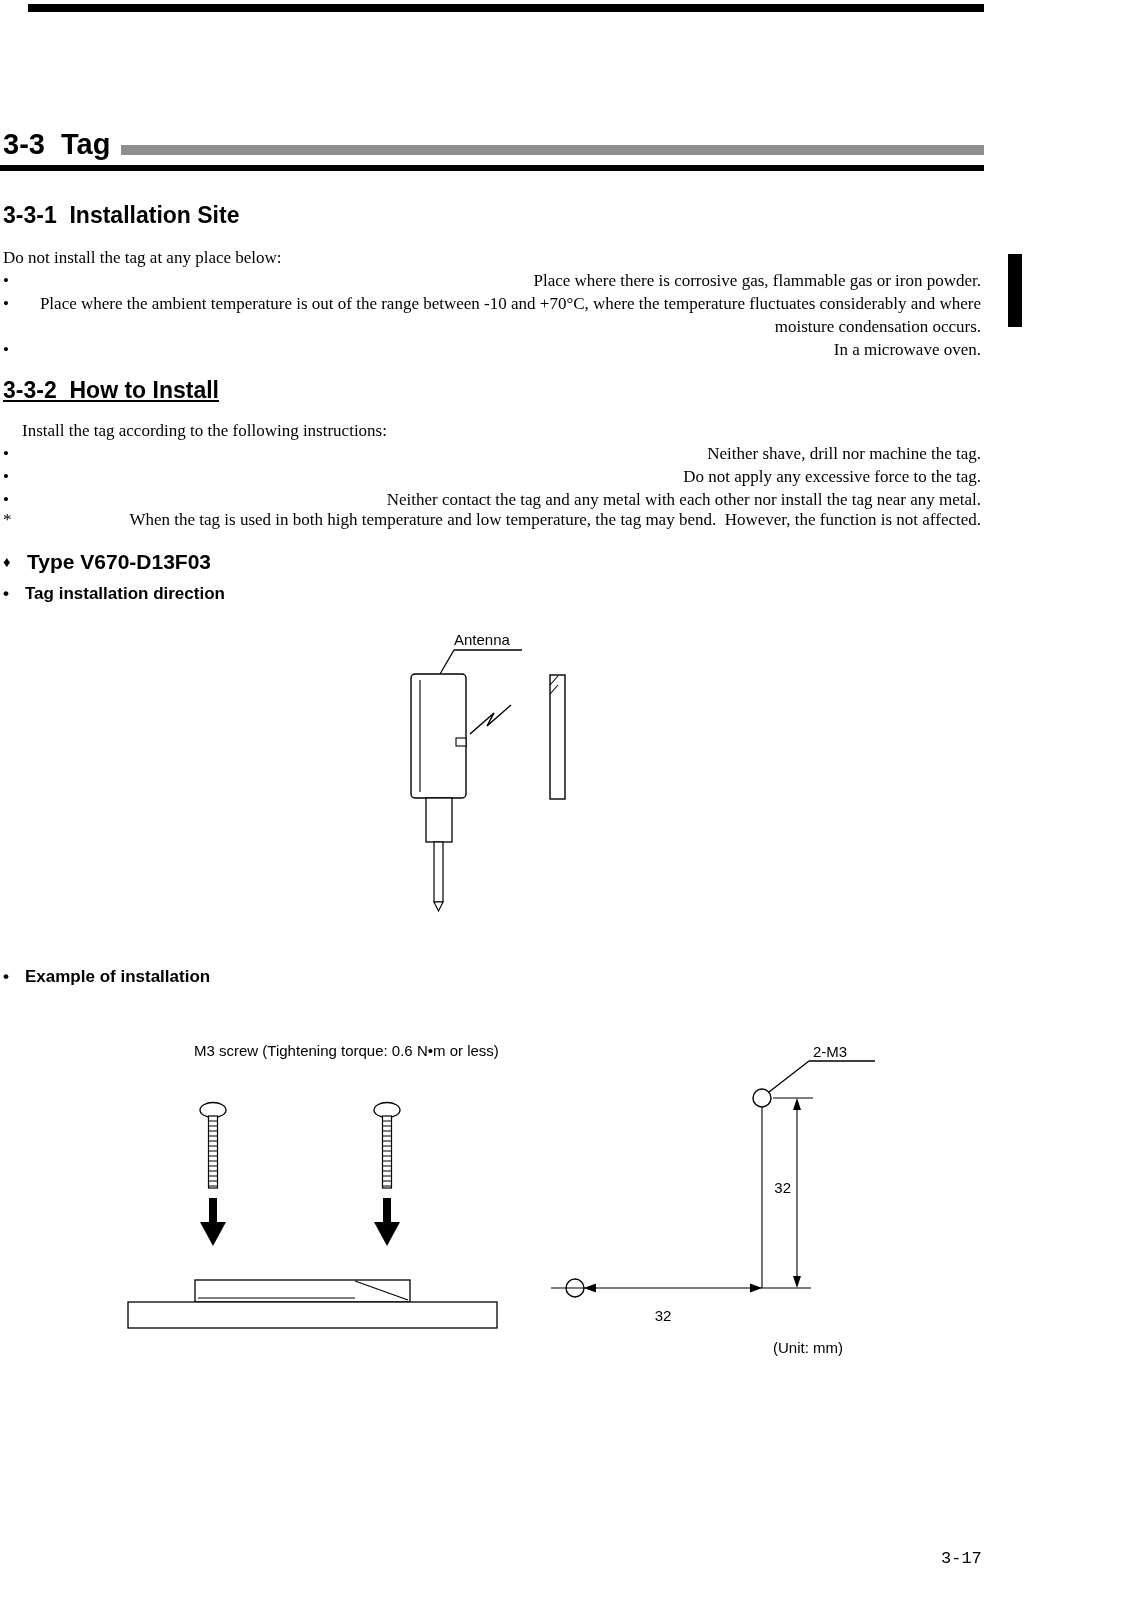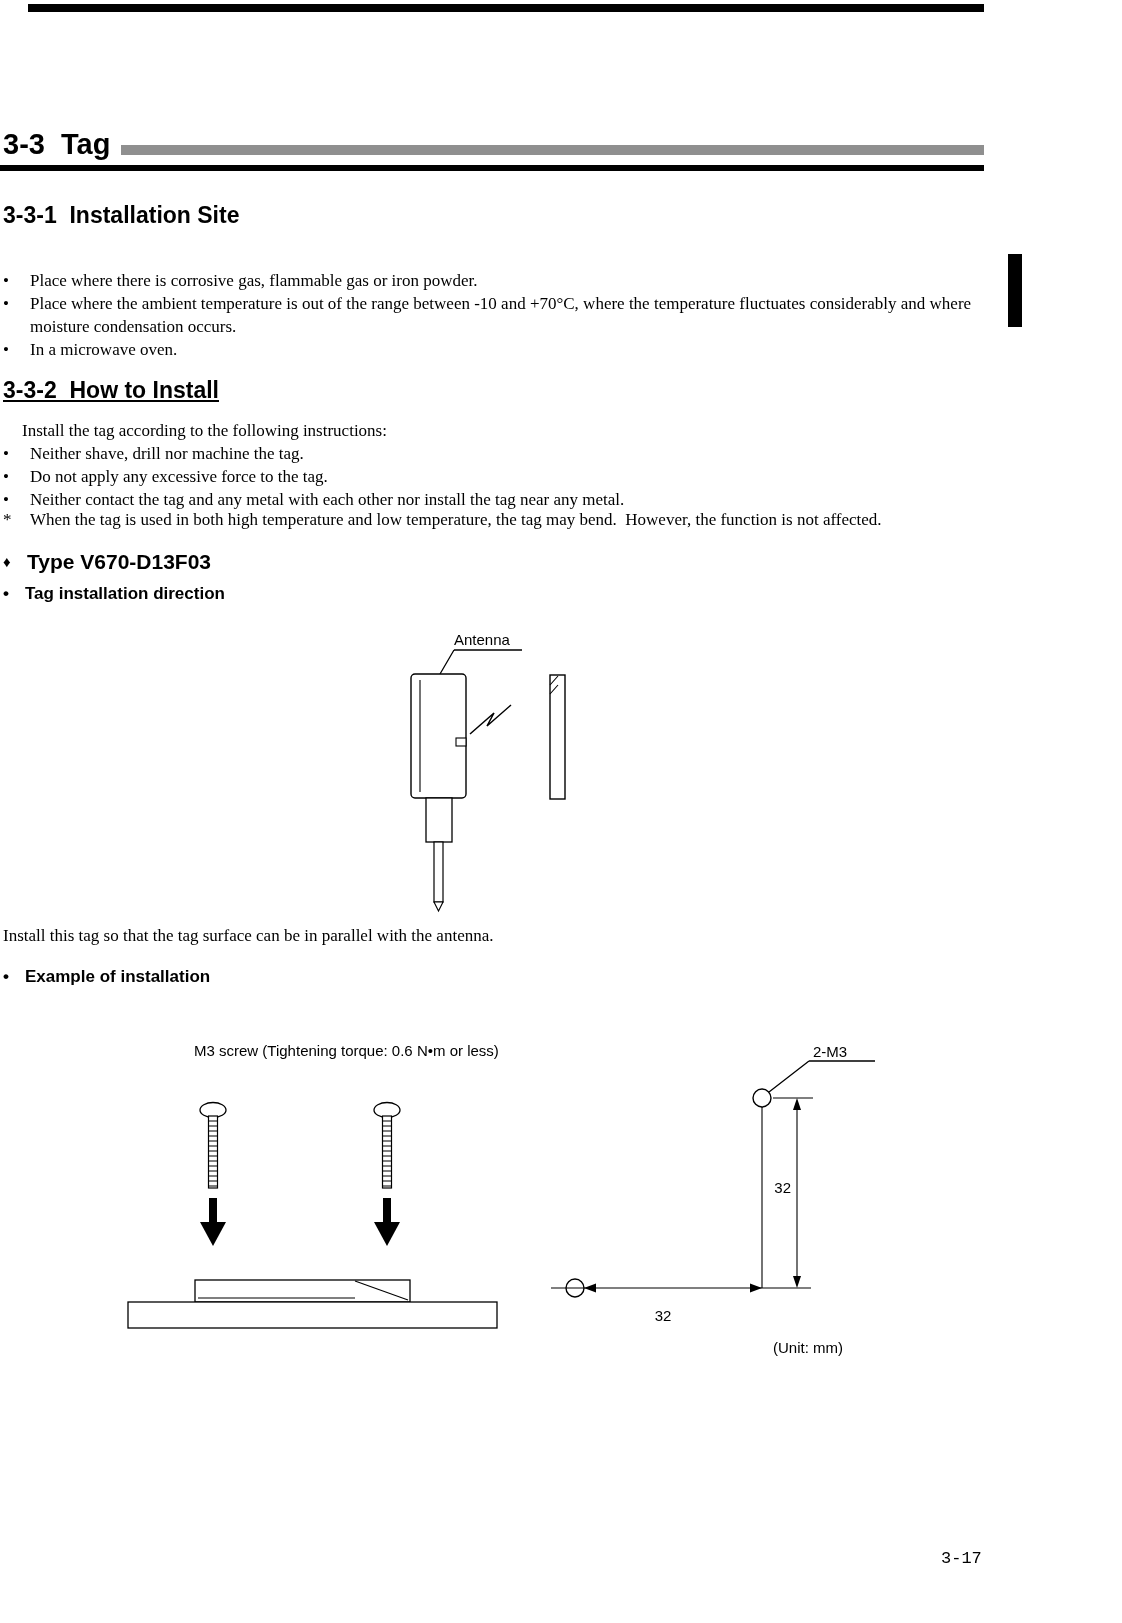--- a/index.html
+++ b/index.html
@@ -16,38 +16,39 @@
   .h2 { font:bold 23px/28px "Liberation Sans", sans-serif; }
   .h3 { font:bold 21px/26px "Liberation Sans", sans-serif; display:flex; align-items:center; }
   .h3 .marker { width:24px; font-size:15px; }
   .h4 { font:bold 17px/22px "Liberation Sans", sans-serif; display:flex; }
   .h4 .marker { width:22px; }
   .graybar { background:#8f8f8f; }
   .blackrule { background:#000; }
   .body-text { font:17px/23px "Liberation Serif", serif; width:978px; }
   .b-row { display:flex; }
   .b-row .marker { width:27px; flex:0 0 27px; }
-  .b-row .b-text { flex:1; }
+  .b-row .b-text { flex:1;text-align:right; }
   .label { font:15px/19px "Liberation Sans", sans-serif;margin-left:31px; }
   .pagenum { font:17px/20px "Liberation Sans", sans-serif; }
   svg text { font-family:"Liberation Sans", sans-serif; font-size:15px; fill:#000; }
 </style>
 </head>
 <body>
 
 <div class="page">
 
   <div class="abs topbar" style="left:28px; top:4px; width:956px; height:8px;"></div>
   <div class="abs chapter-tab" style="left:1008px; top:254px; width:70px; height:73px;"></div>
 
   <div class="abs h1 keep-ws" style="left:3px; top:127px;">3-3  Tag</div>
   <div class="abs graybar" style="left:121px; top:145px; width:863px; height:10px;"></div>
   <div class="abs blackrule" style="left:0px; top:165px; width:984px; height:6px;"></div>
 
   <div class="abs h2 keep-ws" style="left:3px; top:201px;">3-3-1  Installation Site</div>
+  <div class="abs body-text keep-ws" style="left:3px; top:246px;">Do not install the tag at any place below:</div>
   <div class="abs body-text" style="left:3px; top:269px;">
     <div class="b-row">
       <span class="marker">•</span>
       <span class="b-text keep-ws">Place where there is corrosive gas, flammable gas or iron powder.</span>
     </div>
     <div class="b-row">
       <span class="marker">•</span>
       <span class="b-text keep-ws">Place where the ambient temperature is out of the range between -10 and +70°C, where the temperature fluctuates considerably and where moisture condensation occurs.</span>
     </div>
     <div class="b-row">
@@ -101,21 +102,20 @@
       <rect x="44" y="214" width="9" height="60" fill="#fff" stroke="#000" stroke-width="1.2"></rect>
       <polygon points="44,274 53,274 48.5,283" fill="#fff" stroke="#000" stroke-width="1.1"></polygon>
     </g>
     <polyline points="80,106 104,85 97,98 121,77" fill="none" stroke="#000" stroke-width="1.5"></polyline>
     <g>
       <rect x="160" y="47" width="15" height="124" fill="#fff" stroke="#000" stroke-width="1.4"></rect>
       <path d="M160 57 L168 48 M160 66 L168 57" stroke="#000" stroke-width="1.1" fill="none"></path>
     </g>
   </svg>
 
-  <div class="abs body-text keep-ws" style="left:3px; top:924px;">Install this tag so that the tag surface can be in parallel with the antenna.</div>
 
   <div class="abs h4" style="left:3px; top:966px;">
     <span class="marker">•</span>
     <span class="keep-ws">Example of installation</span>
   </div>
 
   <div class="abs label keep-ws" style="left:163px; top:1041px;">M3 screw (Tightening torque: 0.6 N•m or less)</div>
 
   <svg class="abs" style="left:120px; top:1095px;" width="400" height="250" viewBox="0 0 400 250">
     <defs>

